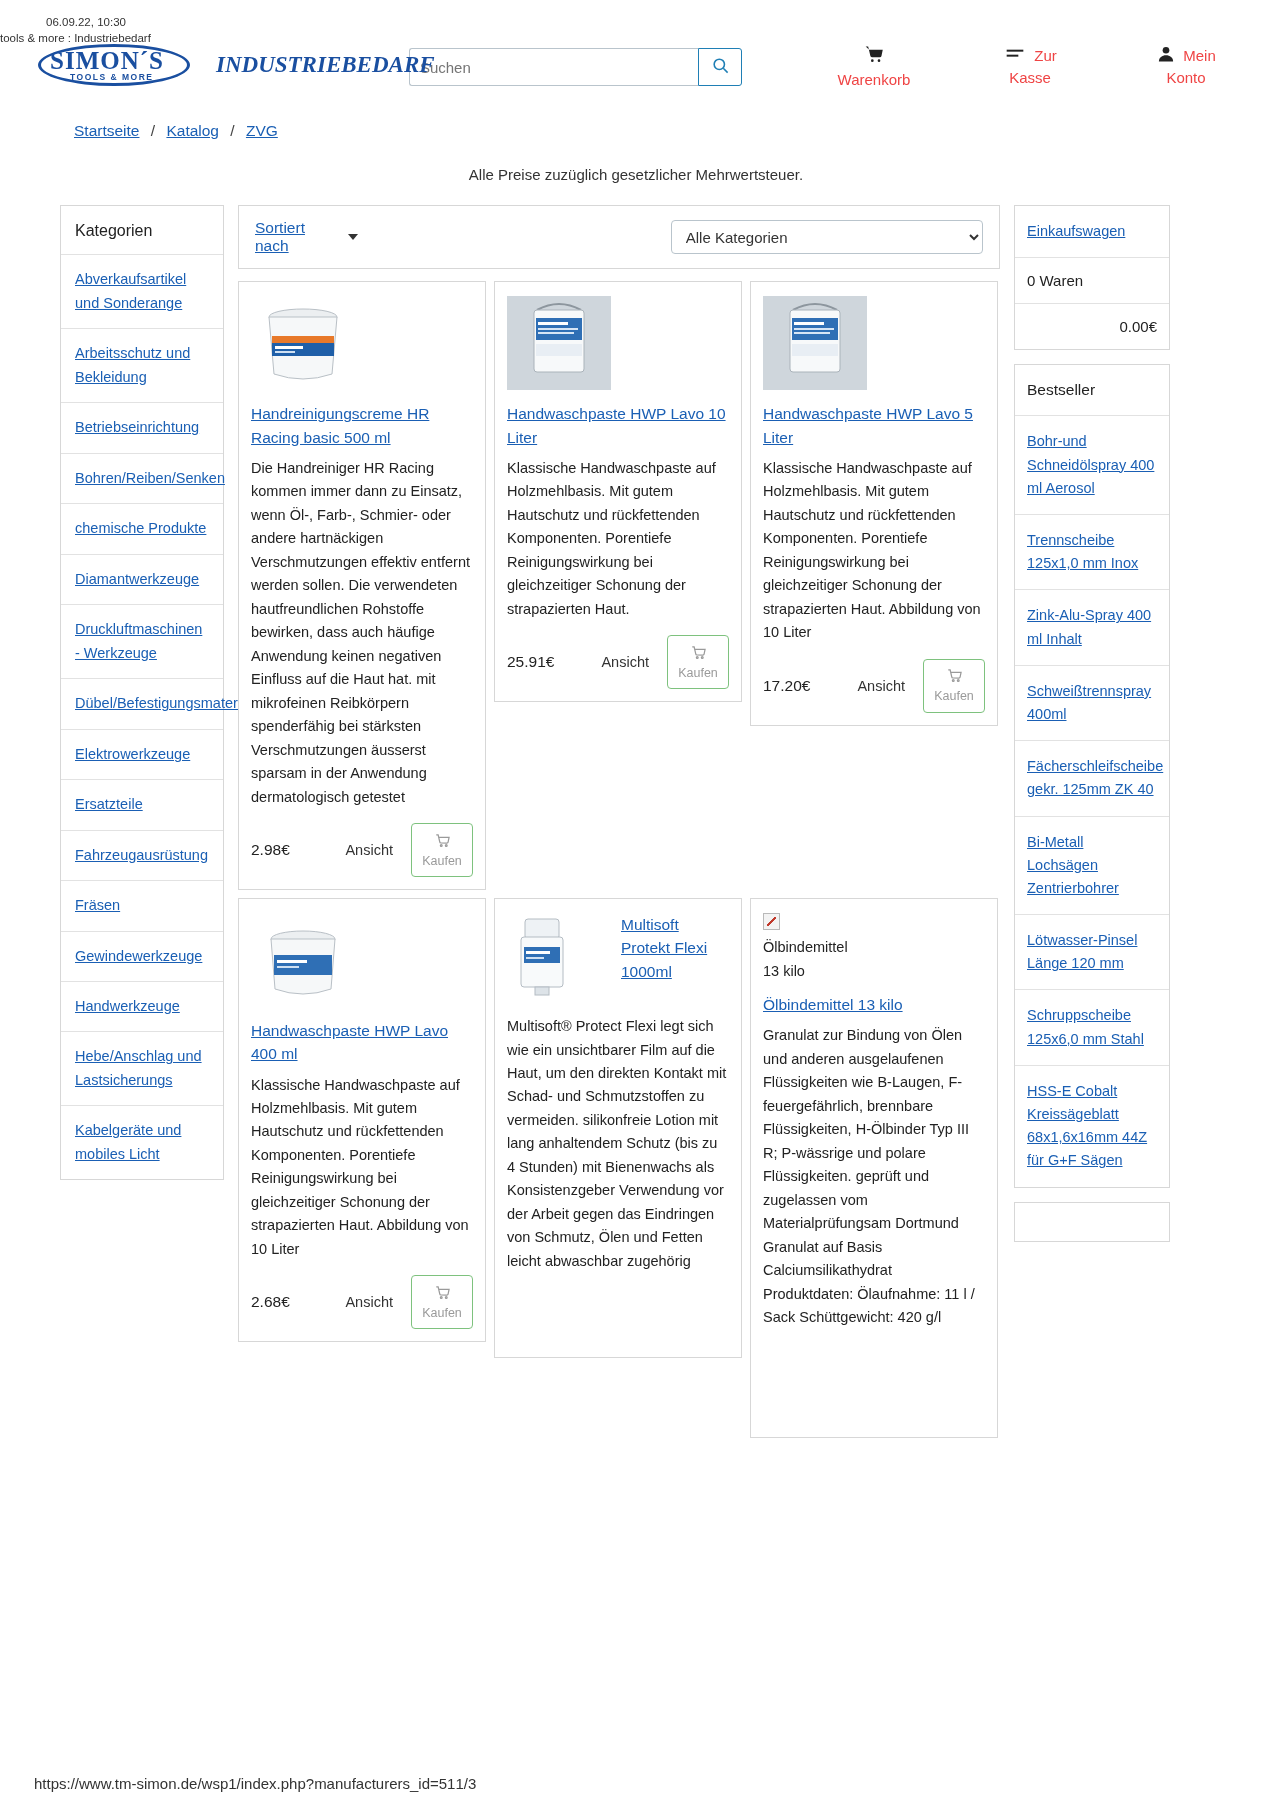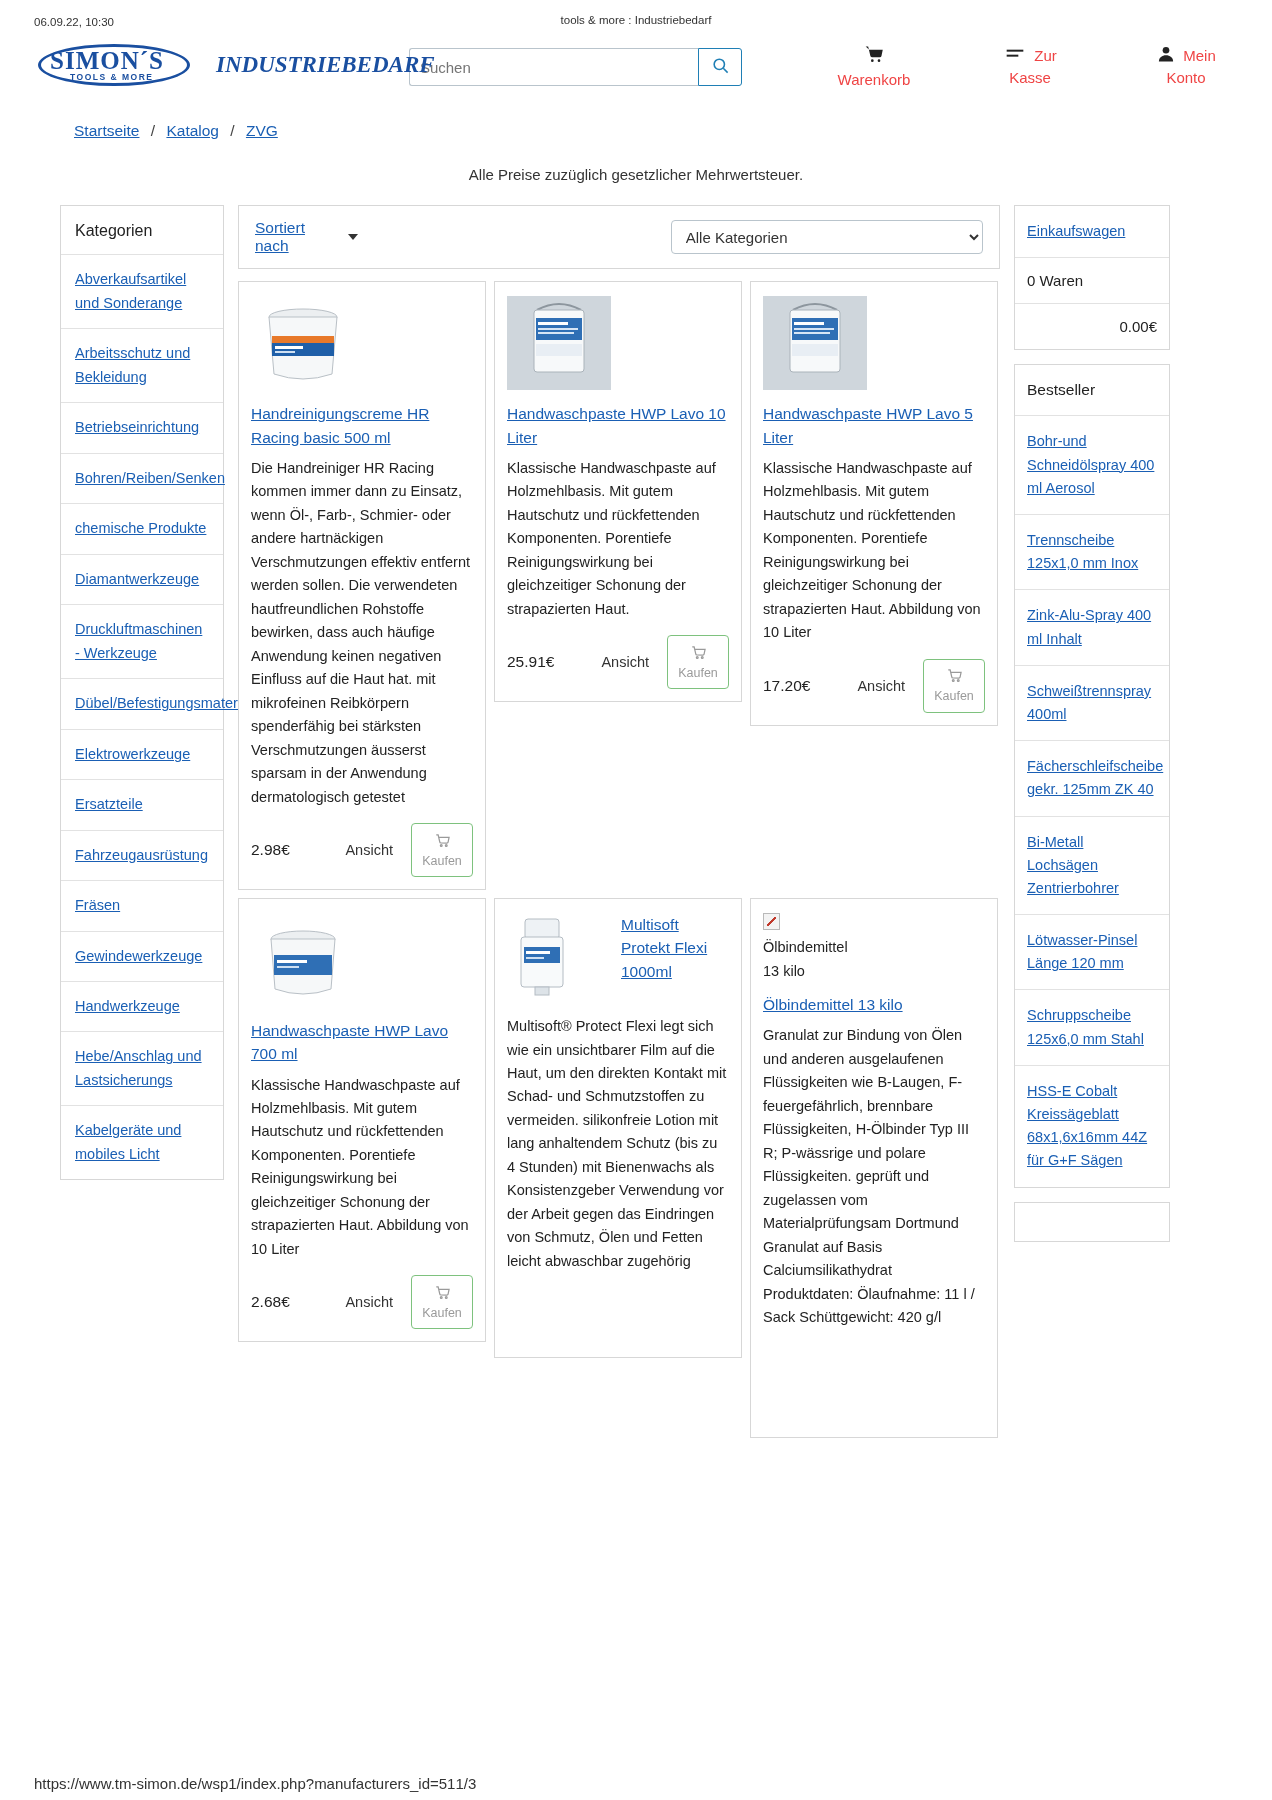--- a/index.html
+++ b/index.html
@@ -12,22 +12,22 @@
   }
   body { position: relative; overflow: hidden; }
 
   a { color: #1a5fb4; }
 
   
   .print-bar {
     position: absolute; top: 0; left: 0; right: 0; height: 34px;
     font-size: 11.5px; color: #333;
   }
-  .print-bar .left { position: absolute; left: 34px; top: 16px; }
-  .print-bar .center { position: absolute; left: 0; right: 0; top: 14px; text-align: center; }
+  .print-bar .left { position: absolute; left: 46px; top: 16px; }
+  .print-bar .center { position: absolute; left: 0; right: 0; top: 32px; text-align: left; }
 
   .page {
     position: absolute; top: 34px; left: 34px; width: 1204px;
   }
 
   
   .site-header {
     display: flex; align-items: center; padding: 10px 0 18px 0;
     gap: 18px;
   }
@@ -390,21 +390,21 @@
             <div class="thumb-box">
               <svg width="104" height="94" viewBox="0 0 104 94">
                 <ellipse cx="52" cy="26" rx="32" ry="8" fill="#eceff1" stroke="#b9c0c6"></ellipse>
                 <path d="M20 26 L24 76 Q52 86 80 76 L84 26 Z" fill="#f6f8f9" stroke="#b9c0c6"></path>
                 <rect x="23" y="42" width="58" height="20" fill="#2f6fb5"></rect>
                 <rect x="26" y="47" width="30" height="3" fill="#ffffff"></rect>
                 <rect x="26" y="53" width="22" height="2" fill="#cfe0f2"></rect>
               </svg>
             </div>
           </div>
-          <a class="prod-title">Handwaschpaste HWP Lavo 700 ml</a>
+          <a class="prod-title">Handwaschpaste HWP Lavo 400 ml</a>
           <div class="prod-desc">Klassische Handwaschpaste auf Holzmehlbasis. Mit gutem Hautschutz und rückfettenden Komponenten. Porentiefe Reinigungswirkung bei gleichzeitiger Schonung der strapazierten Haut. Abbildung von 10 Liter</div>
           <div class="card-foot">
             <span class="price">2.68€</span>
             <span class="ansicht">Ansicht</span>
             <div class="buy-btn">
               <span class="cart-ico">
                 <svg width="17" height="15" viewBox="0 0 24 24" fill="none" stroke="#9a9a9a" stroke-width="2">
                   <path d="M2 3h3l2.6 11.2A2 2 0 0 0 9.55 16H19a2 2 0 0 0 1.95-1.55L22.5 7H6.2"></path>
                   <circle cx="10" cy="20" r="1.4"></circle>
                     <circle cx="18" cy="20" r="1.4"></circle>

